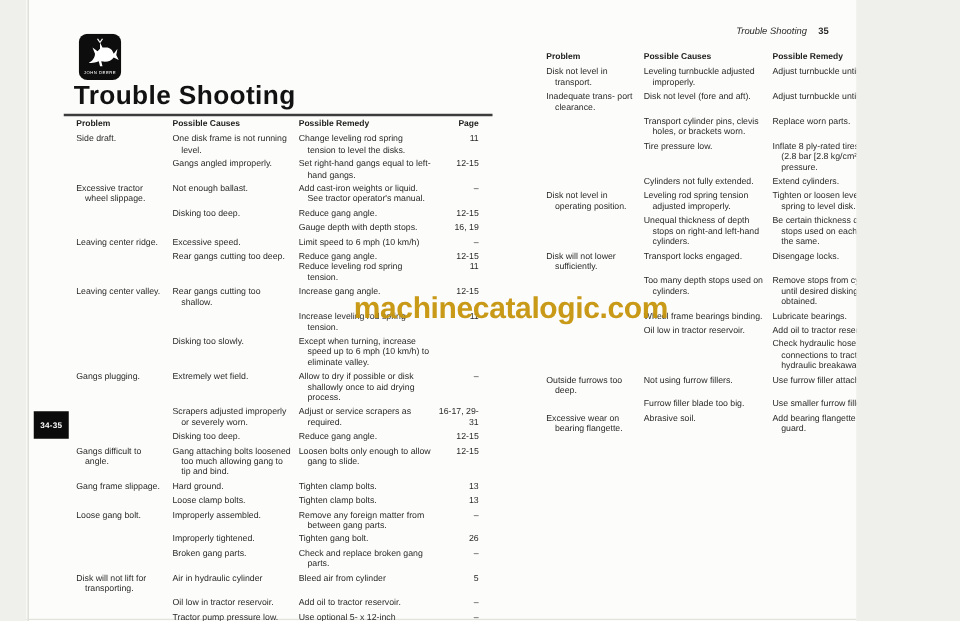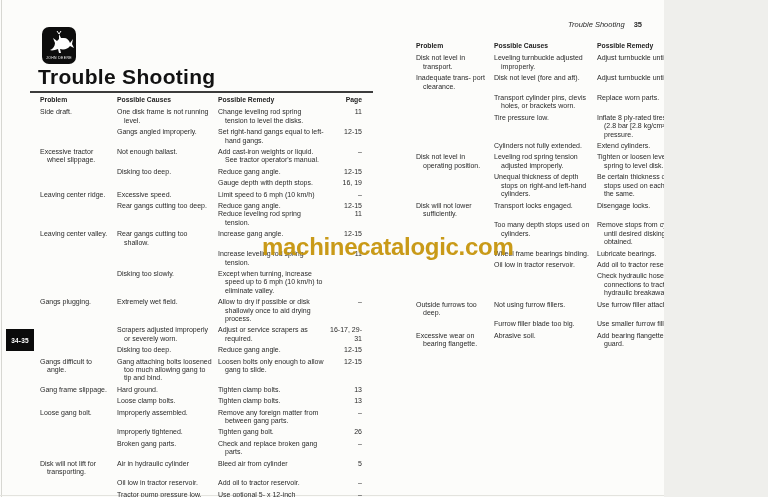--- a/index.html
+++ b/index.html
@@ -1,20 +1,20 @@
 <!DOCTYPE html>
 <html><head>
 <meta charset="utf-8">
 <style>
   * { margin:0; padding:0; box-sizing:border-box; }
   html,body { width:768px; height:497px; }
   body { font-family:"Liberation Sans", sans-serif; background:#efefec; }
   .page {
     position:relative; width:664px; height:497px;
-    background:#fcfcfa; overflow:hidden; color:#242424;
+    background:#fcfcfa; overflow:hidden; color:#242424;margin-left:21px;
   }
   .scan-edge-left { position:absolute; left:1px; top:0; width:1px; height:100%; background:#d7d7d2; }
   .scan-edge-bottom { position:absolute; left:0; bottom:1px; width:100%; height:1px; background:#e3e3de; }
 
   
   .logo { position:absolute; left:42px; top:27px; width:34px; height:37px; }
 
   
   .running-head {
     position:absolute; top:20px; right:22px; font-size:7.5px; color:#2b2b2b;

